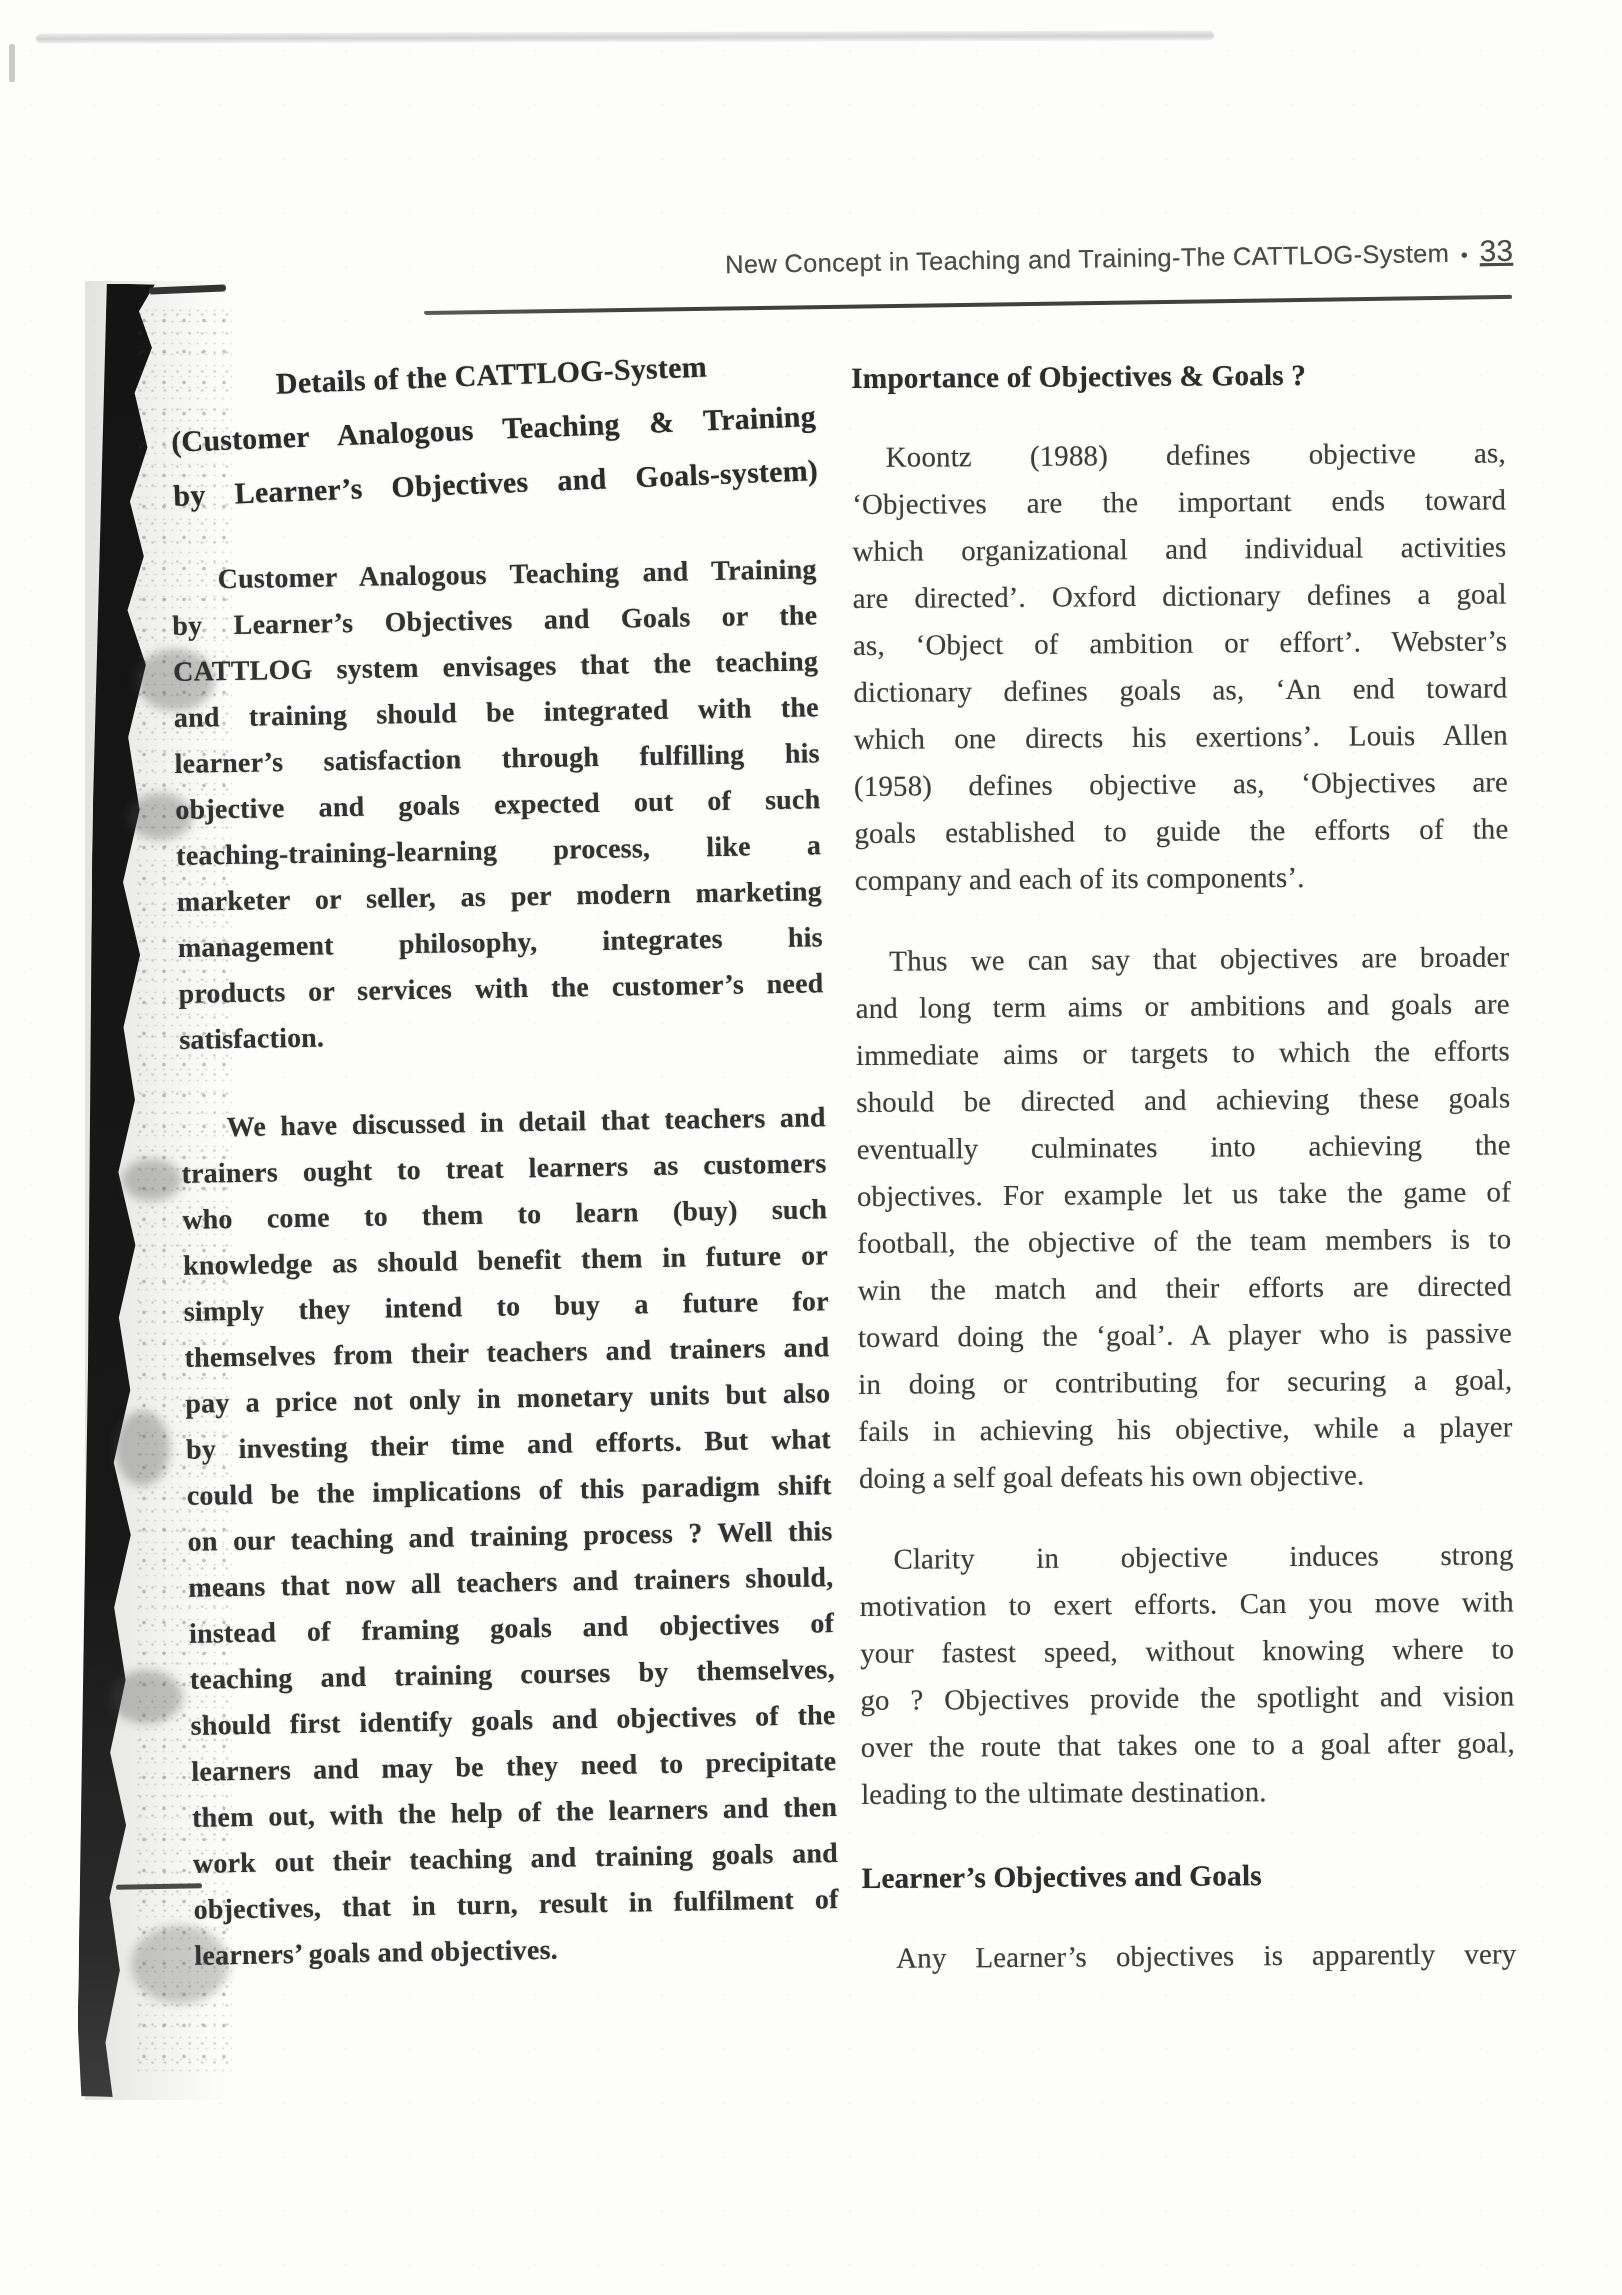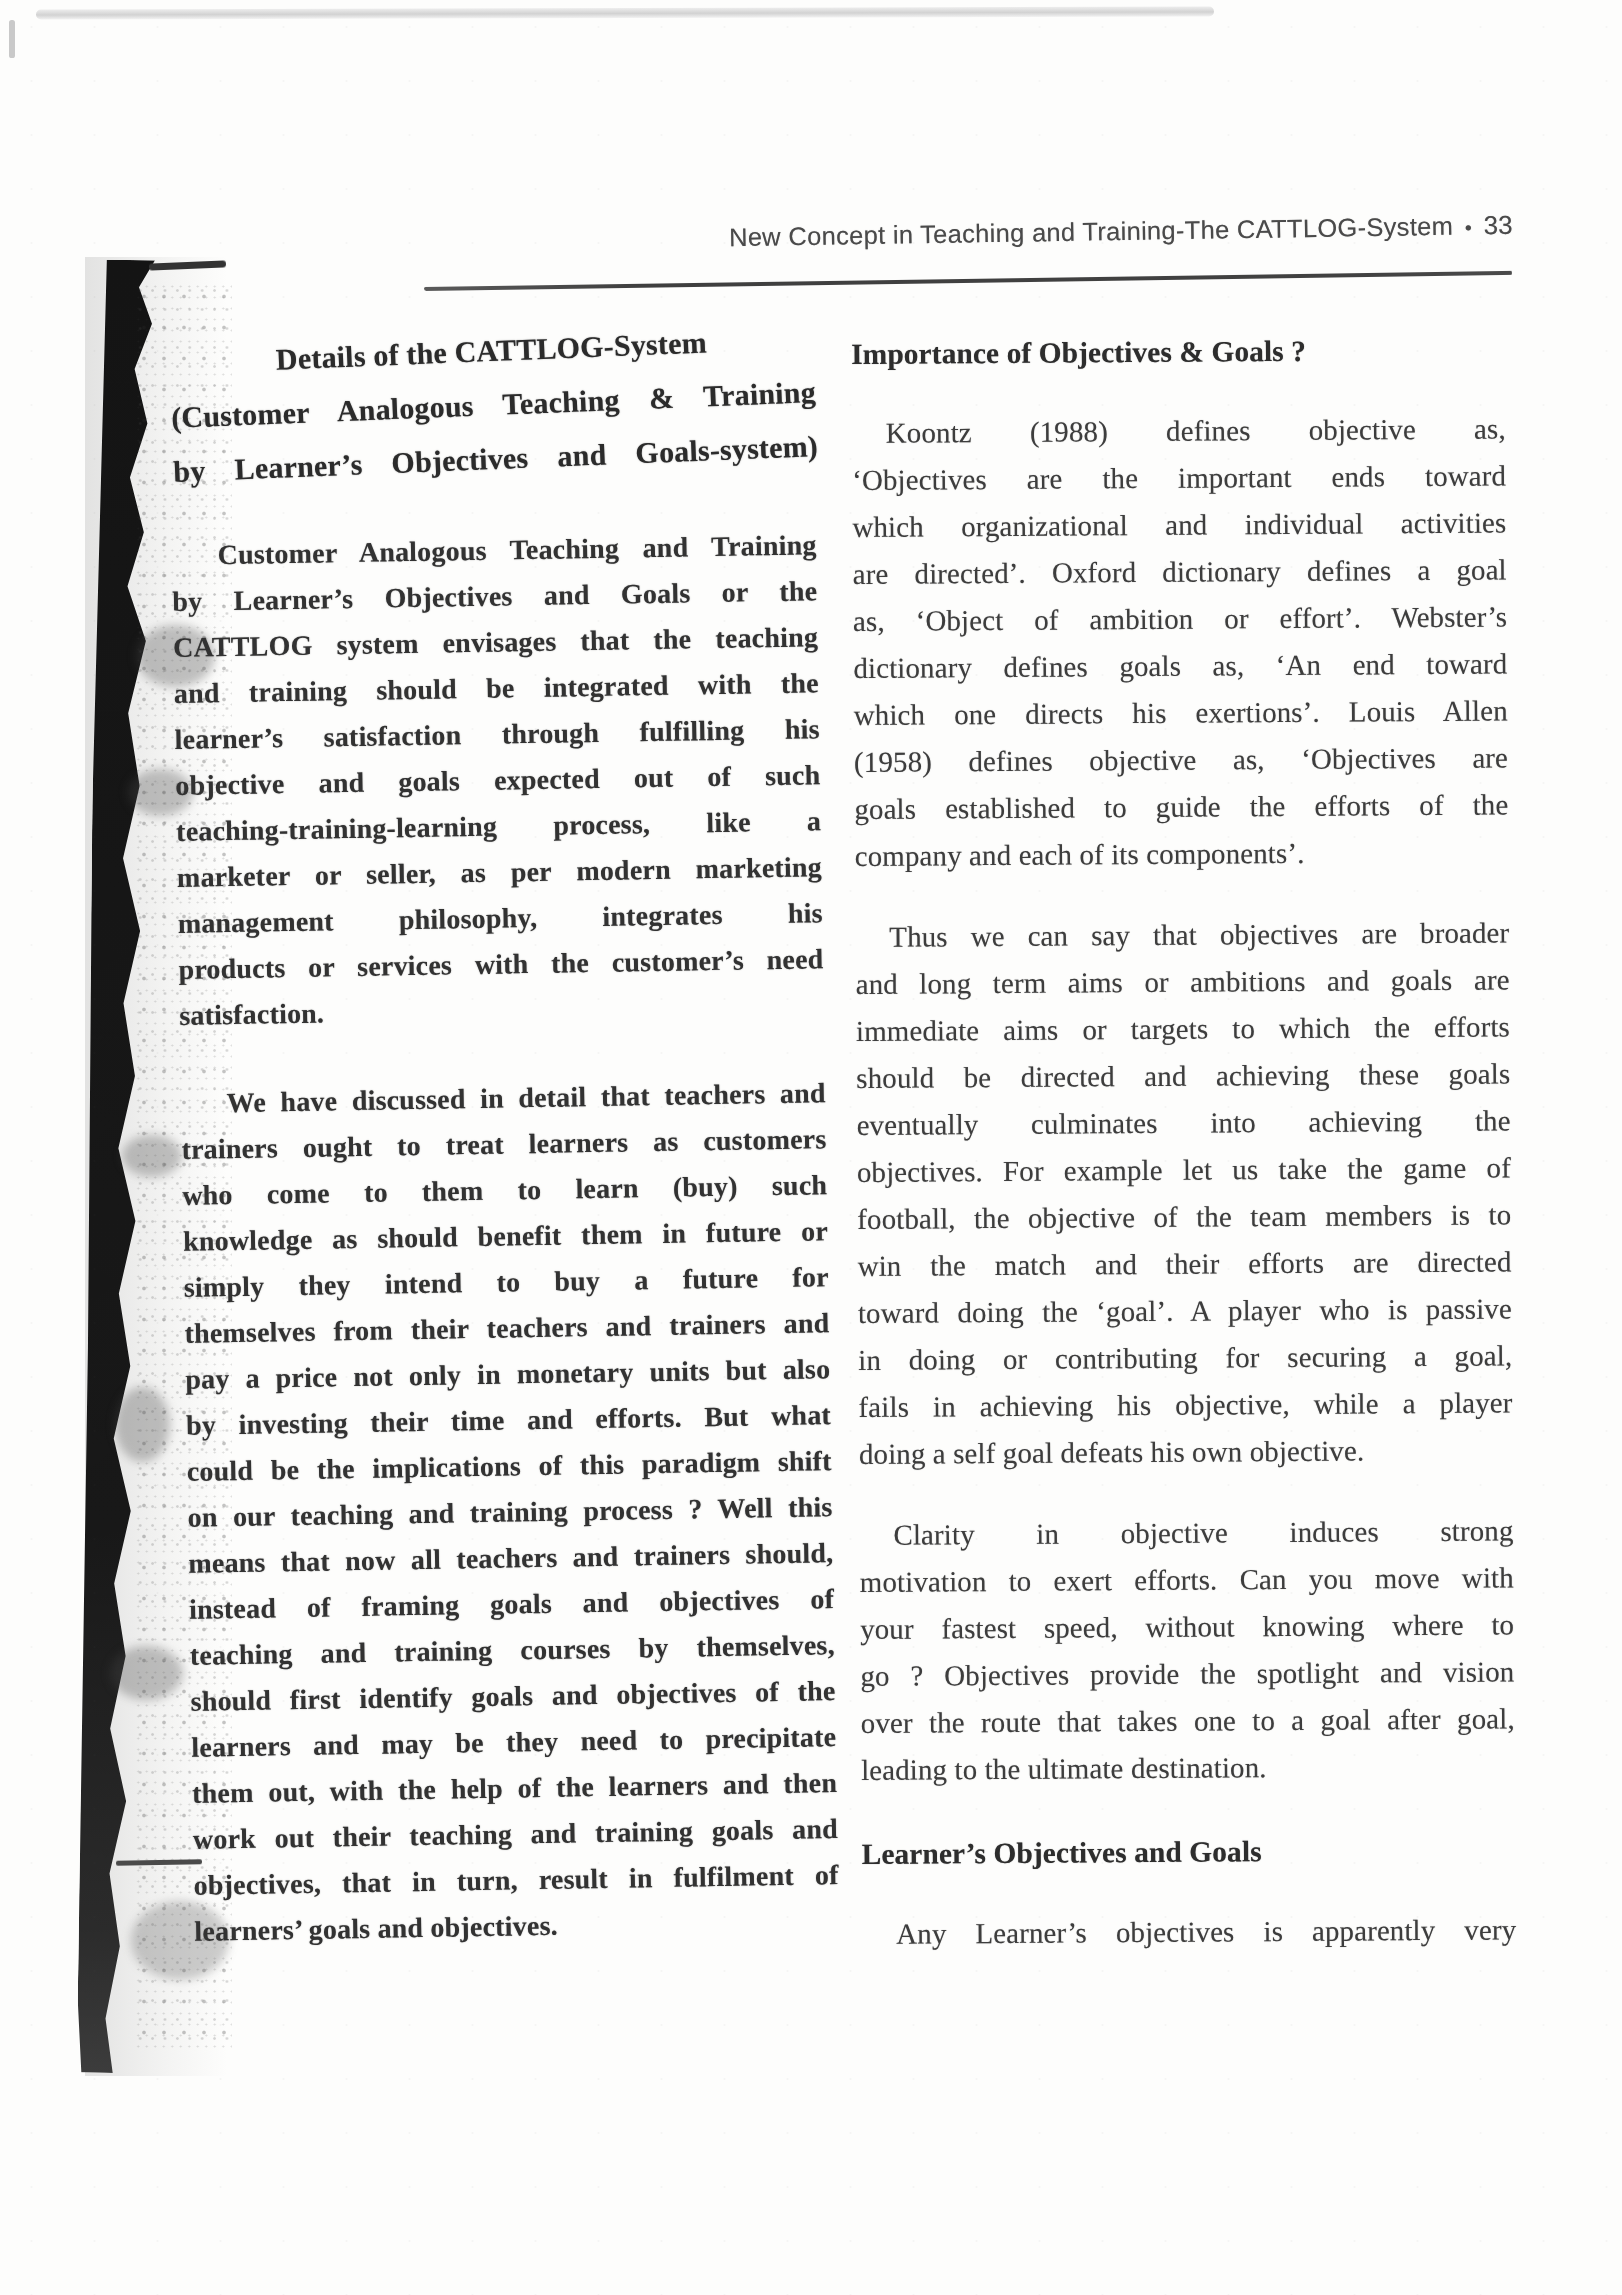--- a/index.html
+++ b/index.html
@@ -1,21 +1,21 @@
 <!DOCTYPE html>
 <html style="font-size:10.5px"><head>
 <meta charset="utf-8">
 <style>
   html,body{margin:0;padding:0;}
   body{
     width:1623px;height:2295px;position:relative;overflow:hidden;
     background:#fdfdfc;
     font-family:"Liberation Serif","DejaVu Serif",serif;
   }
-  .page{position:absolute;inset:0;}
+  .page{position:absolute;inset:0;margin-top:24px;}
 
   
   .top-edge-line{
     position:absolute;left:36px;top:7.9px;width:1178px;height:9.8px;
     background:linear-gradient(#ededed,#d2d2d2 55%,#f2f2f2);
     transform:rotate(-0.15deg);border-radius:5.2px;
   }
   .corner-tick{
     position:absolute;left:9.2px;top:19.6px;width:5.9px;height:38px;
     background:#c9c9c9;border-radius:2.6px;
@@ -60,21 +60,21 @@
   .running-head{
     position:absolute;top:216px;right:110px;
     display:flex;align-items:baseline;gap:11.8px;
     transform:rotate(-0.9deg);
     font-family:"Liberation Sans","DejaVu Sans",sans-serif;
     color:#4a4a4a;white-space:nowrap;
     text-shadow:0 0 0.7px rgba(70,70,70,.5);
   }
   .rh-title{font-size:25.5px;letter-spacing:0.3px;}
   .rh-bullet{font-size:19.6px;}
-  .rh-page{font-size:26px;}
+  .rh-page{font-size:30px;text-decoration:underline;}
   .head-rule{
     position:absolute;left:424px;top:287px;width:1088px;height:3.9px;
     background:linear-gradient(to right,#5a5a5a,#3f3f3f 20%,#414141 85%,#4a4a4a);
     border-radius:2.6px 2px 2px 3.9px;
     transform:rotate(-0.85deg);transform-origin:left center;
     filter:blur(0.3px);
   }
 
   
   .col{position:absolute;}

